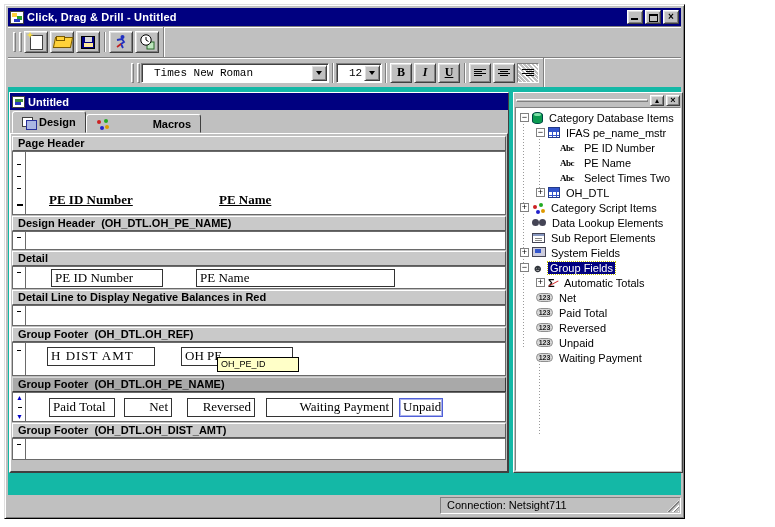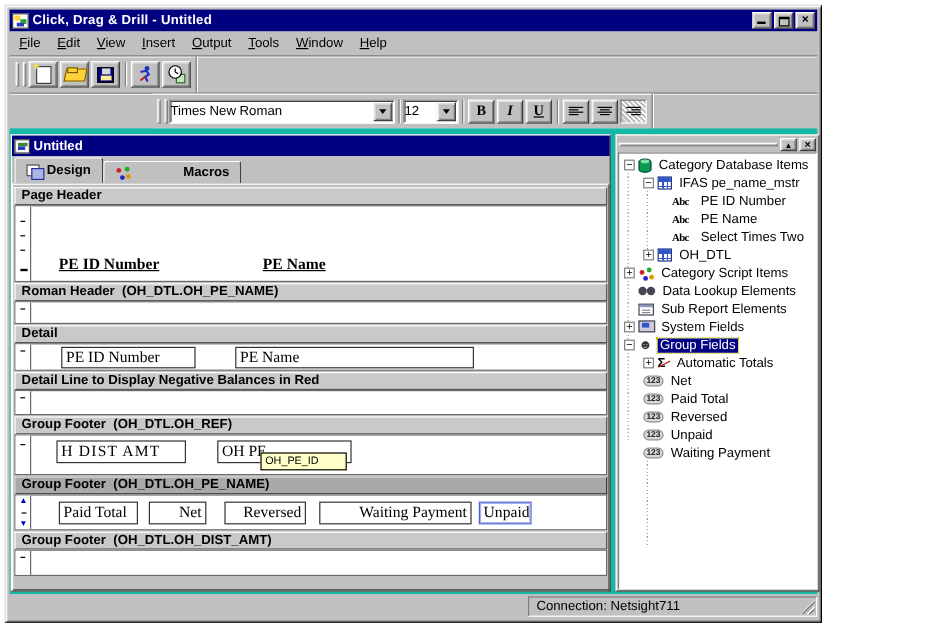--- a/index.html
+++ b/index.html
@@ -58,21 +58,21 @@
   .ico-save { position:relative; width:14px; height:13px; background:#000080; border:1px solid #000; }
   .ico-save::before { content:""; position:absolute; left:3px; top:0; width:7px; height:5px; background:#d8d8d8; }
   .ico-save::after  { content:""; position:absolute; left:2px; bottom:1px; width:9px; height:4px; background:#ffe99a; }
   .ico-run  { width:16px; height:16px; }
   .ico-sched{ width:16px; height:16px; }
 
   .tbrow2 { height:30px; }
   .tband2 { margin-left:118px; }
   .combo { height:20px; display:flex; align-items:center; background:#fff;
            border:1px solid; border-color:#808080 #fff #fff #808080; box-shadow: inset 1px 1px 0 #404040; }
-  .combo .cval { flex:1; font-size:11px; padding:0 0; white-space:nowrap; overflow:hidden; }
+  .combo .cval { flex:1; font-size:11px; padding:0 12px; white-space:nowrap; overflow:hidden;font-family:Liberation Mono, monospace; }
   .combo .cbtn { width:16px; height:16px; margin-right:1px; }
   .arrow-down { width:0; height:0; border:3px solid transparent; border-top:4px solid #000; margin-top:3px; }
   .fbtn { width:22px; height:20px; margin:0 1px; font-size:11px; }
   .fbtn .b { font-family:"Liberation Serif",serif; font-weight:bold; font-size:12px; }
   .fbtn .i { font-family:"Liberation Serif",serif; font-style:italic; font-weight:bold; font-size:12px; }
   .fbtn .u { font-family:"Liberation Serif",serif; font-weight:bold; font-size:12px; text-decoration:underline; }
   .align-glyph { display:flex; flex-direction:column; gap:1px; }
   .align-glyph i { display:block; height:1px; background:#000; }
   .al-l i:nth-child(odd){width:12px} .al-l i:nth-child(even){width:8px} .al-l{align-items:flex-start}
   .al-c i:nth-child(odd){width:12px} .al-c i:nth-child(even){width:8px} .al-c{align-items:center}
@@ -214,30 +214,20 @@
         <span class="min-glyph"></span>
       </span>
     <span class="cap btn">
         <span class="max-glyph"></span>
       </span>
     <span class="cap btn">
         <span class="x-glyph">×</span>
       </span>
   </div>
 
-  <div class="menubar">
-    <span class="menu-item">File</span>
-    <span class="menu-item">Edit</span>
-    <span class="menu-item">View</span>
-    <span class="menu-item">Insert</span>
-    <span class="menu-item">Output</span>
-    <span class="menu-item">Tools</span>
-    <span class="menu-item">Window</span>
-    <span class="menu-item">Help</span>
-  </div>
 
   <div class="tbrow">
     <div class="tband">
       <span class="grip"></span>
       <span class="grip"></span>
       <span class="tbtn btn">
           <span class="ico-new"></span>
         </span>
       <span class="tbtn btn">
           <span class="ico-open"></span>
@@ -343,21 +333,21 @@
           <div class="lmargin">
             <span class="dash" style="top:12px"></span>
             <span class="dash" style="top:24px"></span>
             <span class="dash" style="top:36px"></span>
             <span class="dash long" style="top:52px"></span>
           </div>
           <span class="ph-label" style="left:36px; bottom:6px">PE ID Number</span>
           <span class="ph-label" style="left:206px; bottom:6px">PE Name</span>
         </div>
 
-        <div class="band">Roman Header  (OH_DTL.OH_PE_NAME)</div>
+        <div class="band">Design Header  (OH_DTL.OH_PE_NAME)</div>
         <div class="rowc" style="height:19px">
           <div class="lmargin">
             <span class="dash" style="top:5px"></span>
           </div>
         </div>
 
         <div class="band">Detail</div>
         <div class="rowc" style="height:23px">
           <div class="lmargin">
             <span class="dash" style="top:5px"></span>
@@ -373,21 +363,21 @@
           </div>
         </div>
 
         <div class="band">Group Footer  (OH_DTL.OH_REF)</div>
         <div class="rowc" style="height:34px">
           <div class="lmargin">
             <span class="dash" style="top:7px"></span>
           </div>
           <span class="fld" style="left:34px; top:4px; width:108px; height:19px; letter-spacing:1px">H DIST AMT</span>
           <span class="fld" style="left:168px; top:4px; width:112px; height:19px">OH PE</span>
-          <span class="tooltip" style="left:204px; top:14px; width:72px; height:15px">OH_PE_ID</span>
+          <span class="tooltip" style="left:204px; top:14px; width:82px; height:15px">OH_PE_ID</span>
         </div>
 
         <div class="band selected">Group Footer  (OH_DTL.OH_PE_NAME)</div>
         <div class="rowc" style="height:30px">
           <div class="lmargin">
             <span class="updown">
               <span>▲</span>
               <span class="mid"></span>
               <span>▼</span>
             </span>

